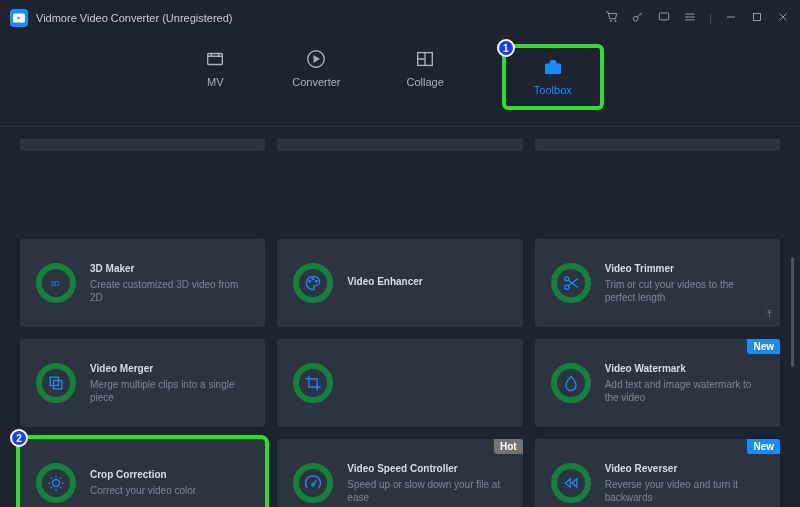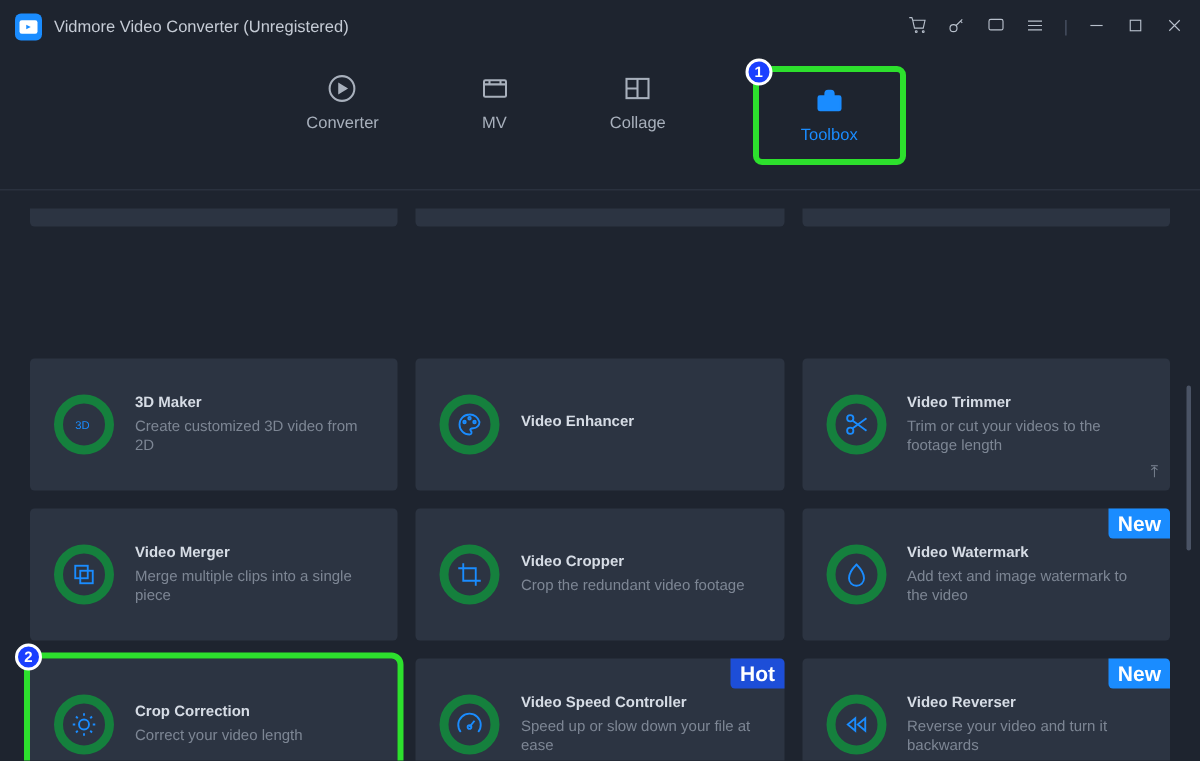--- a/index.html
+++ b/index.html
@@ -111,28 +111,28 @@
   margin-bottom: 4px;
 }
 .card .desc {
   font-size: 10px;
   color: #7d8694;
   line-height: 1.3;
 }
 .card .badge {
   position: absolute;
   top: 0; right: 0;
-  font-size: 14px;
+  font-size: 10px;
   font-weight: bold;
   color: #fff;
   padding: 2px 6px;
   border-radius: 0 3px 0 3px;
 }
 .badge.new { background: #1a8cff; }
-.badge.hot { background: #1d4ed8; }
+.badge.hot { background: #737373; }
 .pin {
   position: absolute;
   bottom: 6px; right: 8px;
   font-size: 11px;
   color: #7d8694;
 }
 .card.outlined {
   outline: 4px solid #2de02d;
   outline-offset: 0;
   border-radius: 4px;
@@ -183,31 +183,31 @@
         </svg></span>
     <span><svg viewBox="0 0 24 24">
           <path d="M6 6l12 12M18 6L6 18"></path>
         </svg></span>
   </div>
 </div>
 
 <div class="tabs-row">
   <div class="tab">
     <svg viewBox="0 0 24 24" fill="none" stroke="#a8b0bc" stroke-width="1.5">
+        <rect x="4" y="6" width="16" height="12" rx="1"></rect>
+        <path d="M4 9h16M8 6v3M16 6v3"></path>
+      </svg>
+    <span>MV</span>
+  </div>
+  <div class="tab">
+    <svg viewBox="0 0 24 24" fill="none" stroke="#a8b0bc" stroke-width="1.5">
         <circle cx="12" cy="12" r="9"></circle>
         <polygon points="10,9 10,15 15,12" fill="#a8b0bc"></polygon>
       </svg>
     <span>Converter</span>
-  </div>
-  <div class="tab">
-    <svg viewBox="0 0 24 24" fill="none" stroke="#a8b0bc" stroke-width="1.5">
-        <rect x="4" y="6" width="16" height="12" rx="1"></rect>
-        <path d="M4 9h16M8 6v3M16 6v3"></path>
-      </svg>
-    <span>MV</span>
   </div>
   <div class="tab">
     <svg viewBox="0 0 24 24" fill="none" stroke="#a8b0bc" stroke-width="1.5">
         <rect x="4" y="5" width="16" height="14"></rect>
         <path d="M12 5v14M4 12h8"></path>
       </svg>
     <span>Collage</span>
   </div>
   <div class="tab active outlined" style="position:relative">
     <div class="annotation-badge" style="top:-9px;left:-9px">1</div>
@@ -253,21 +253,21 @@
     <div class="card">
       <div class="icon-circle">
           <svg viewBox="0 0 24 24">
             <circle cx="7" cy="7" r="2.5"></circle>
             <circle cx="7" cy="17" r="2.5"></circle>
             <path d="M9 9l11 8M9 15l11-8"></path>
           </svg>
         </div>
       <div class="text">
         <div class="title">Video Trimmer</div>
-        <div class="desc">Trim or cut your videos to the footage length</div>
+        <div class="desc">Trim or cut your videos to the perfect length</div>
       </div>
       <div class="pin">⤒</div>
     </div>
 
     <div class="card">
       <div class="icon-circle">
           <svg viewBox="0 0 24 24">
             <rect x="5" y="5" width="10" height="10"></rect>
             <rect x="9" y="9" width="10" height="10"></rect>
           </svg>
@@ -276,24 +276,20 @@
         <div class="title">Video Merger</div>
         <div class="desc">Merge multiple clips into a single piece</div>
       </div>
     </div>
     <div class="card">
       <div class="icon-circle">
           <svg viewBox="0 0 24 24">
             <path d="M7 3v14h14M3 7h14v14"></path>
           </svg>
         </div>
-      <div class="text">
-        <div class="title">Video Cropper</div>
-        <div class="desc">Crop the redundant video footage</div>
-      </div>
     </div>
     <div class="card">
       <div class="badge new">New</div>
       <div class="icon-circle">
           <svg viewBox="0 0 24 24">
             <path d="M12 4s6 6 6 11a6 6 0 11-12 0c0-5 6-11 6-11z"></path>
           </svg>
         </div>
       <div class="text">
         <div class="title">Video Watermark</div>
@@ -304,21 +300,21 @@
     <div class="card outlined" style="position:relative">
       <div class="annotation-badge" style="top:-10px;left:-10px">2</div>
       <div class="icon-circle">
           <svg viewBox="0 0 24 24">
             <circle cx="12" cy="12" r="4"></circle>
             <path d="M12 3v2M12 19v2M3 12h2M19 12h2M5.6 5.6l1.4 1.4M17 17l1.4 1.4M17 7l1.4-1.4M5.6 18.4L7 17"></path>
           </svg>
         </div>
       <div class="text">
         <div class="title">Crop Correction</div>
-        <div class="desc">Correct your video length</div>
+        <div class="desc">Correct your video color</div>
       </div>
     </div>
     <div class="card">
       <div class="badge hot">Hot</div>
       <div class="icon-circle">
           <svg viewBox="0 0 24 24">
             <path d="M5 18a9 9 0 1114 0"></path>
             <path d="M12 14l4-5"></path>
             <circle cx="12" cy="14" r="1.5"></circle>
           </svg>

